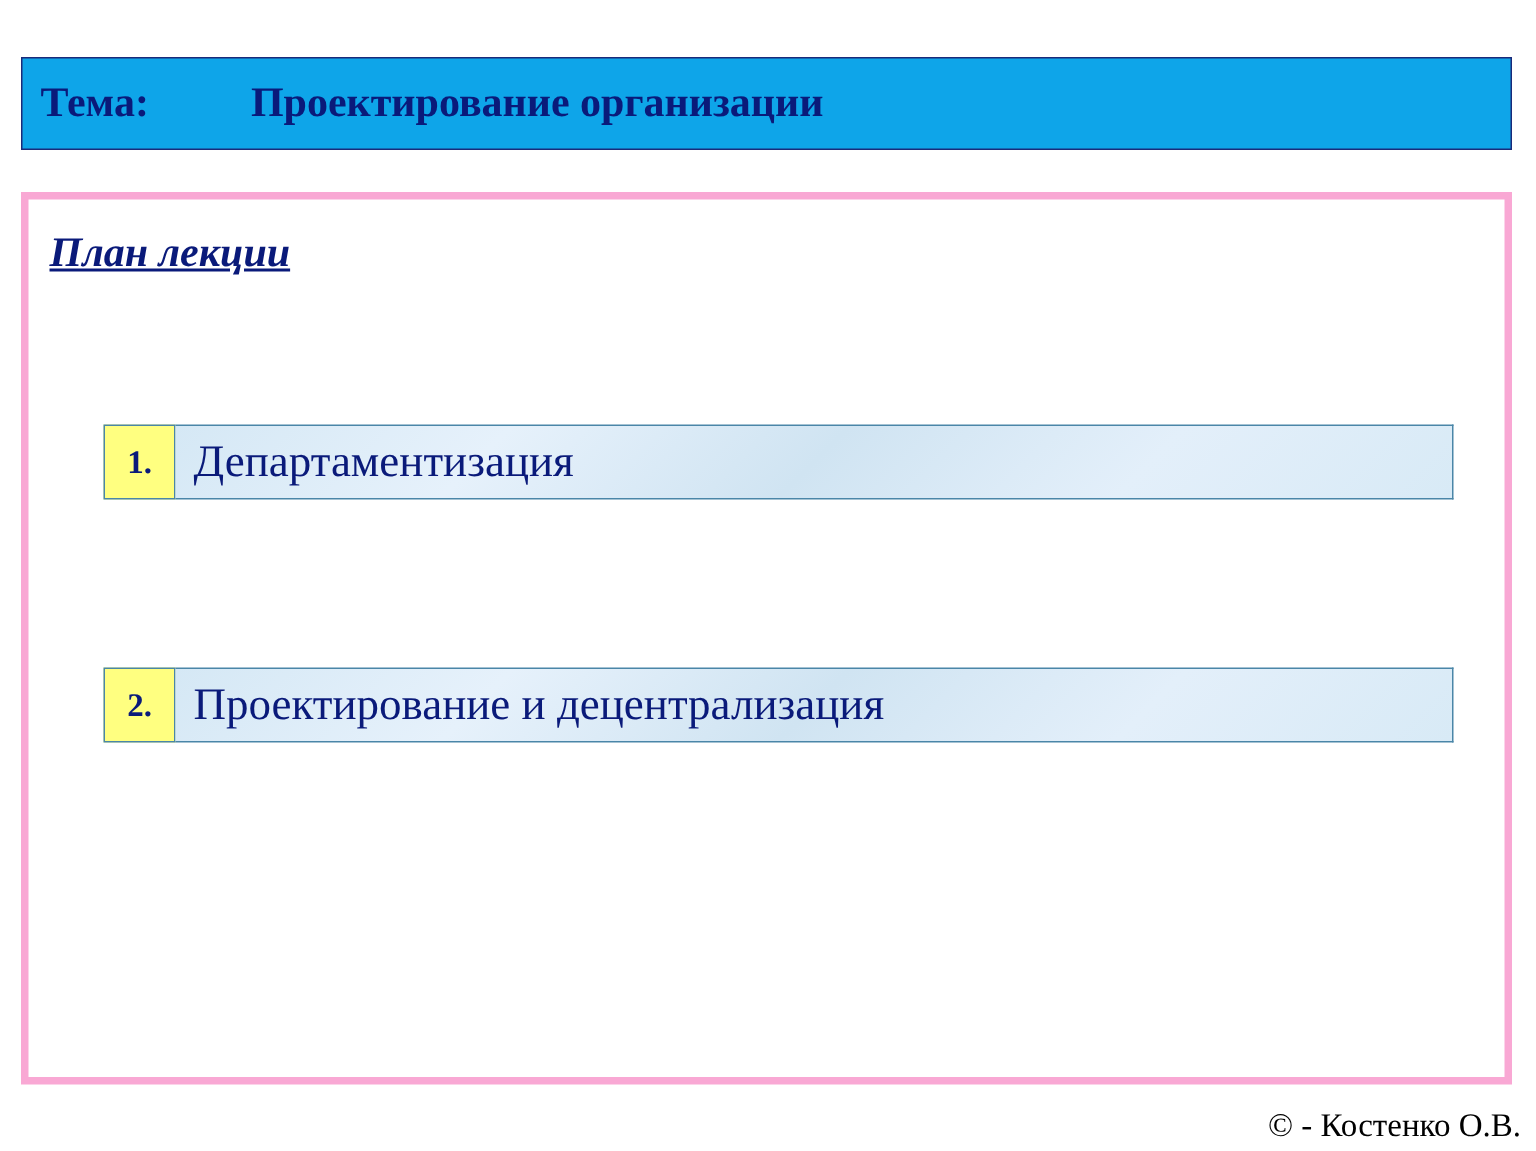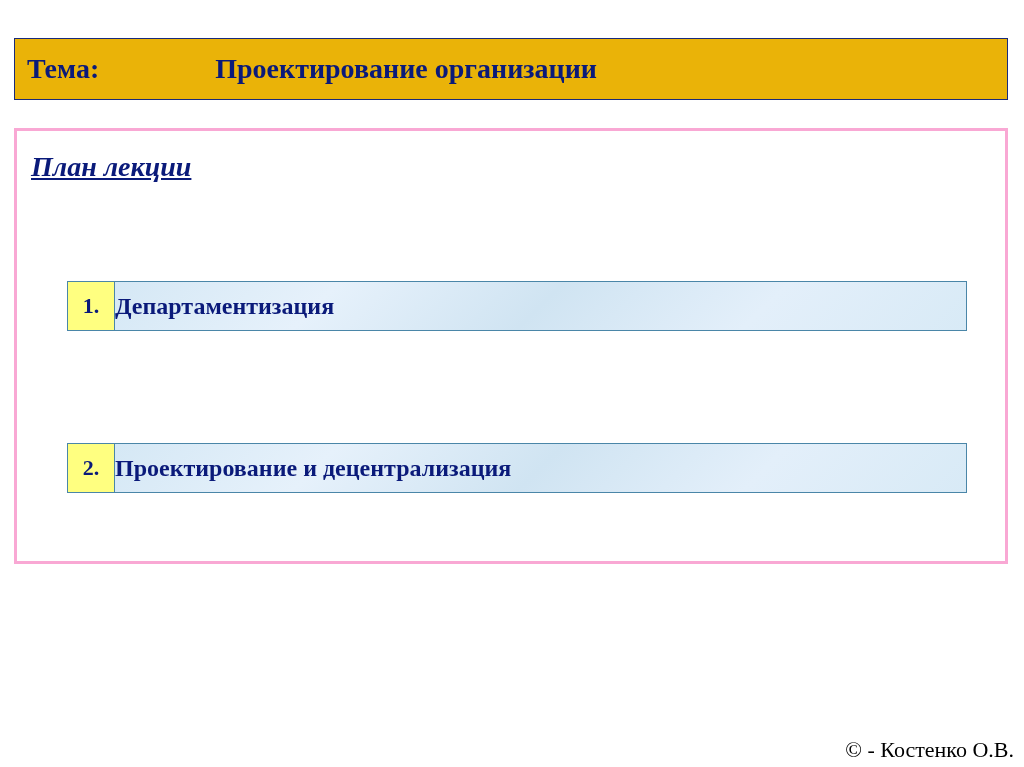--- a/index.html
+++ b/index.html
@@ -11,45 +11,45 @@
     font-family: Georgia, 'Times New Roman', serif;
     color: #000;
     position: relative;
   }
   .header-bar {
     position: absolute;
     left: 14px;
     top: 38px;
     width: 994px;
     height: 62px;
-    background: #eab308;
+    background: #0ea5e9;
     border: 1px solid #1a2a7a;
     display: flex;
     align-items: center;
     box-sizing: border-box;
   }
   .header-label {
     font-size: 28px;
     font-weight: bold;
     color: #0a1a7a;
     margin-left: 12px;
   }
   .header-title {
     font-size: 28px;
     font-weight: bold;
     color: #0a1a7a;
-    margin-left: 116px;
+    margin-left: 68px;
   }
   .plan-box {
     position: absolute;
     left: 14px;
     top: 128px;
     width: 994px;
-    height: 436px;
-    border: 3px solid #f9a8d4;
+    height: 595px;
+    border: 5px solid #f9a8d4;
     box-sizing: border-box;
     background: #ffffff;
   }
   .plan-title {
     position: absolute;
     left: 14px;
     top: 20px;
     font-size: 28px;
     font-weight: bold;
     font-style: italic;
@@ -79,22 +79,23 @@
     color: #0a1a7a;
   }
   .text-box {
     flex: 1;
     background: linear-gradient(135deg, #d5e8f5 0%, #e6f1fb 25%, #d0e4f2 50%, #e3effa 75%, #d8eaf6 100%);
     border: 1px solid #4a86a8;
     border-left: none;
     box-sizing: border-box;
     display: flex;
     align-items: center;
-    font-size: 24px;
-    font-weight: bold;
+    padding-left: 12px;
+    font-size: 30px;
+    font-weight: normal;
     color: #0a1a7a;
   }
   .footer {
     position: absolute;
     right: 10px;
     bottom: 4px;
     font-size: 22px;
     color: #000;
     font-family: Georgia, serif;
   }

